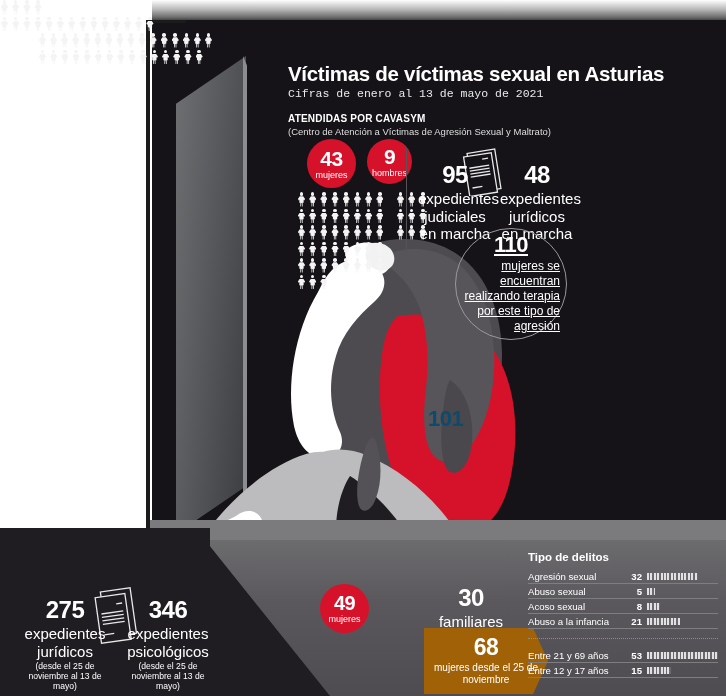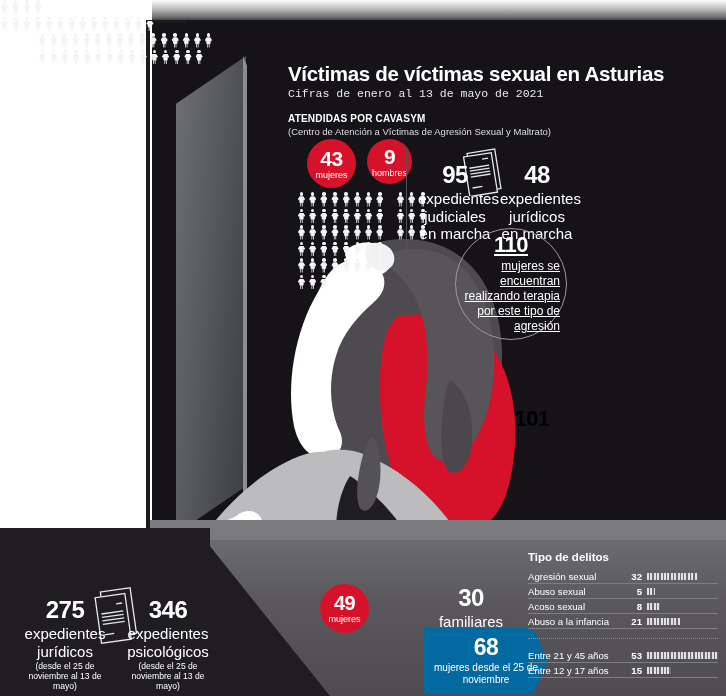--- a/index.html
+++ b/index.html
@@ -124,38 +124,38 @@
     position:absolute;left:455px;top:228px;width:110px;height:110px;
     border:1px solid #9b979d;border-radius:50%;
     display:flex;flex-direction:column;align-items:center;justify-content:center;
     color:#ffffff;text-align:right;text-decoration:underline;
   }
   #circle-110 .n{font-size:22px;font-weight:bold;line-height:1;letter-spacing:-0.5px;}
   #circle-110 .t{font-size:12px;line-height:1.25;margin-top:3px;padding:0 6px;}
 
   
   #label-101{
-    position:absolute;left:470px;top:408px;width:124px;text-align:center;color:#000000;
+    position:absolute;left:428px;top:408px;width:124px;color:#0c4a6e;
   }
   #label-101 .n{font-size:22px;font-weight:bold;line-height:1;letter-spacing:-0.5px;}
   #label-101 .t{font-size:9.8px;line-height:1.25;margin-top:3px;}
 
   
   #crisis-heading{
     position:absolute;left:14px;top:534px;width:210px;color:#ffffff;
     font-size:11.2px;font-weight:bold;line-height:1.22;letter-spacing:0.1px;
   }
 
   
   .docicon{position:absolute;}
 
   
   #ribbon-68{
     position:absolute;left:424px;top:628px;width:124px;height:66px;
-    background:#0369a1;
+    background:#a16207;
     clip-path:polygon(0% 0%, 88% 0%, 100% 50%, 88% 100%, 0% 100%);
     color:#ffffff;text-align:center;
   }
   #ribbon-68 .n{font-size:23px;font-weight:bold;line-height:1;padding-top:8px;letter-spacing:-0.5px;}
   #ribbon-68 .t{font-size:10px;line-height:1.2;margin-top:3px;}
 
   
   #table-wrap{position:absolute;left:528px;top:551px;width:190px;color:#ffffff;}
   #table-title{font-size:11.5px;font-weight:bold;margin-bottom:6px;}
   .trow{
@@ -758,21 +758,21 @@
           <span class="bar" style="width: 12.6792px;"></span>
         </div>
         <div class="trow">
           <span class="lab">Abuso a la infancia</span>
           <span class="val">21</span>
           <span class="bar" style="width: 33.283px;"></span>
         </div>
         <div class="tgap"></div>
         <div class="tspace"></div>
         <div class="trow">
-          <span class="lab">Entre 21 y 45 años</span>
+          <span class="lab">Entre 21 y 69 años</span>
           <span class="val">53</span>
           <span class="bar" style="width: 84px;"></span>
         </div>
         <div class="trow">
           <span class="lab">Entre 12 y 17 años</span>
           <span class="val">15</span>
           <span class="bar" style="width: 23.7736px;"></span>
         </div>
       </div>
   </div>

